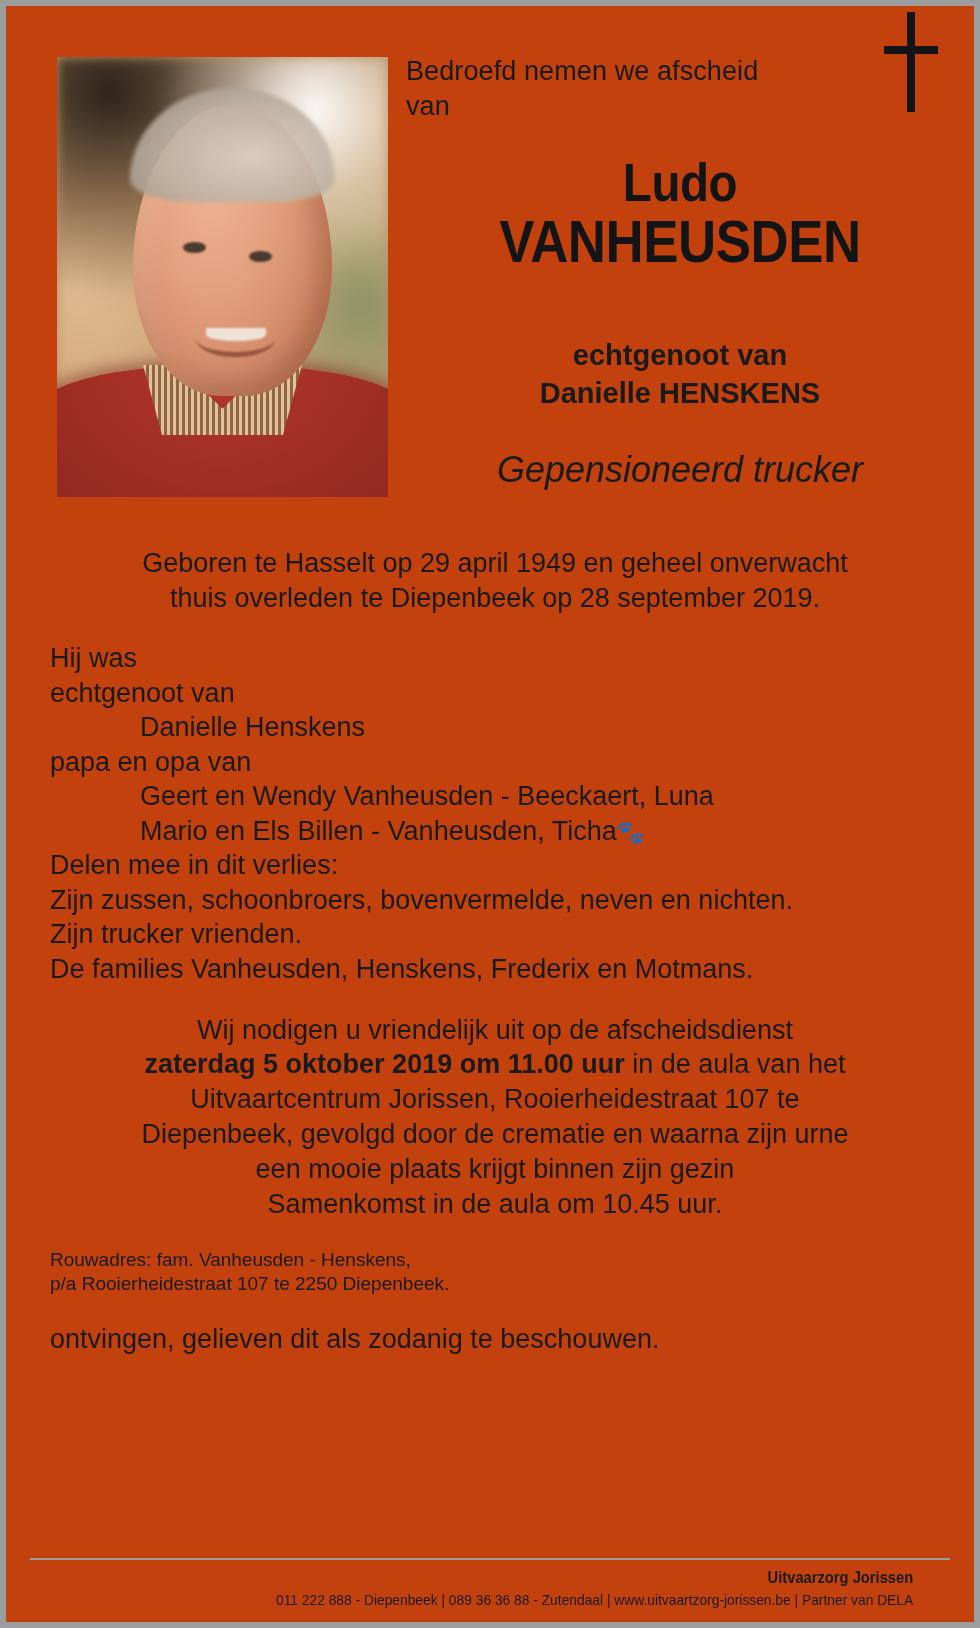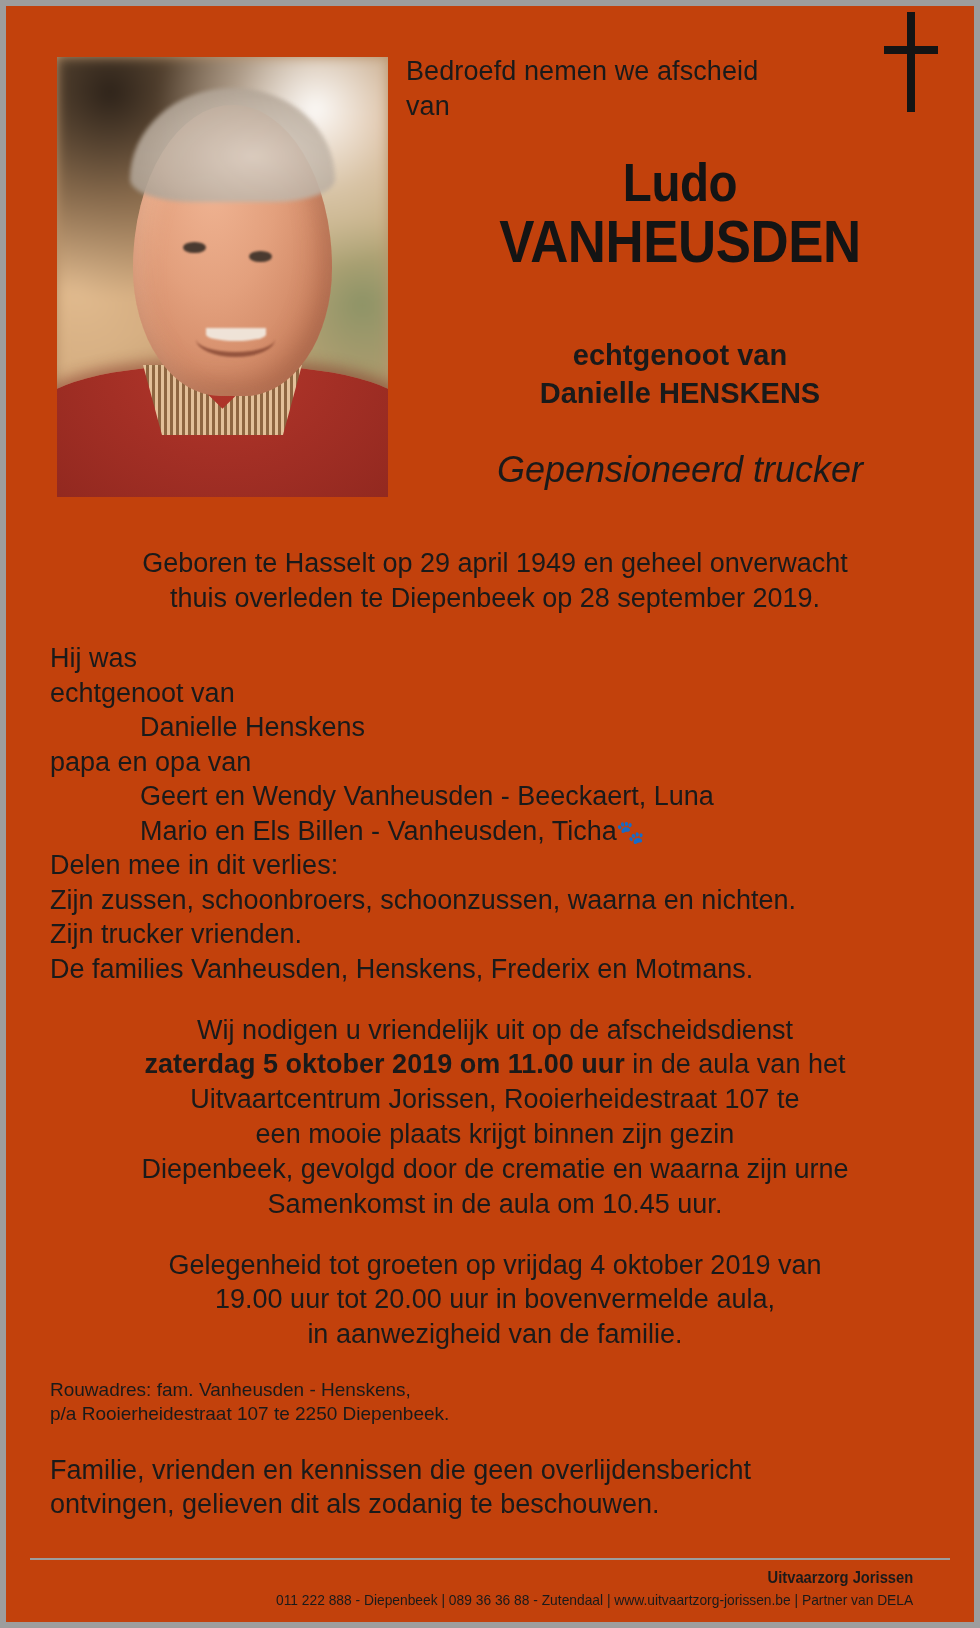--- a/index.html
+++ b/index.html
@@ -332,47 +332,41 @@
       </div>
 
       <div class="family">
         <div>Hij was</div>
         <div>echtgenoot van</div>
         <div class="ind">Danielle Henskens</div>
         <div>papa en opa van</div>
         <div class="ind">Geert en Wendy Vanheusden - Beeckaert, Luna</div>
         <div class="ind"><span>Mario en Els Billen - Vanheusden, Ticha</span><span class="paw">🐾</span></div>
         <div>Delen mee in dit verlies:</div>
-        <div>Zijn zussen, schoonbroers, schoonzussen, waarna en nichten.</div>
+        <div>Zijn zussen, schoonbroers, bovenvermelde, neven en nichten.</div>
         <div>Zijn trucker vrienden.</div>
         <div>De families Vanheusden, Henskens, Frederix en Motmans.</div>
       </div>
 
       <div class="service">
         <div>Wij nodigen u vriendelijk uit op de afscheidsdienst</div>
         <div><b>zaterdag 5 oktober 2019 om 11.00 uur</b><span> in de aula van het</span></div>
         <div>Uitvaartcentrum Jorissen, Rooierheidestraat 107 te</div>
+        <div>Diepenbeek, gevolgd door de crematie en waarna zijn urne</div>
         <div>een mooie plaats krijgt binnen zijn gezin</div>
-        <div>Diepenbeek, gevolgd door de crematie en waarna zijn urne</div>
         <div>Samenkomst in de aula om 10.45 uur.</div>
       </div>
 
-      <div class="visit">
-        <div>Gelegenheid tot groeten op vrijdag 4 oktober 2019 van</div>
-        <div>19.00 uur tot 20.00 uur in bovenvermelde aula,</div>
-        <div>in aanwezigheid van de familie.</div>
-      </div>
 
       <div class="address">
         <div>Rouwadres: fam. Vanheusden - Henskens,</div>
         <div>p/a Rooierheidestraat 107 te 2250 Diepenbeek.</div>
       </div>
 
       <div class="notice">
-        <div>Familie, vrienden en kennissen die geen overlijdensbericht</div>
         <div>ontvingen, gelieven dit als zodanig te beschouwen.</div>
       </div>
     </div>
 
     <div class="footer">
       <div class="footer-rule"></div>
       <div class="footer-name">Uitvaarzorg Jorissen</div>
       <div class="footer-contact">011 222 888 - Diepenbeek | 089 36 36 88 - Zutendaal | www.uitvaartzorg-jorissen.be | Partner van DELA</div>
     </div>
 

